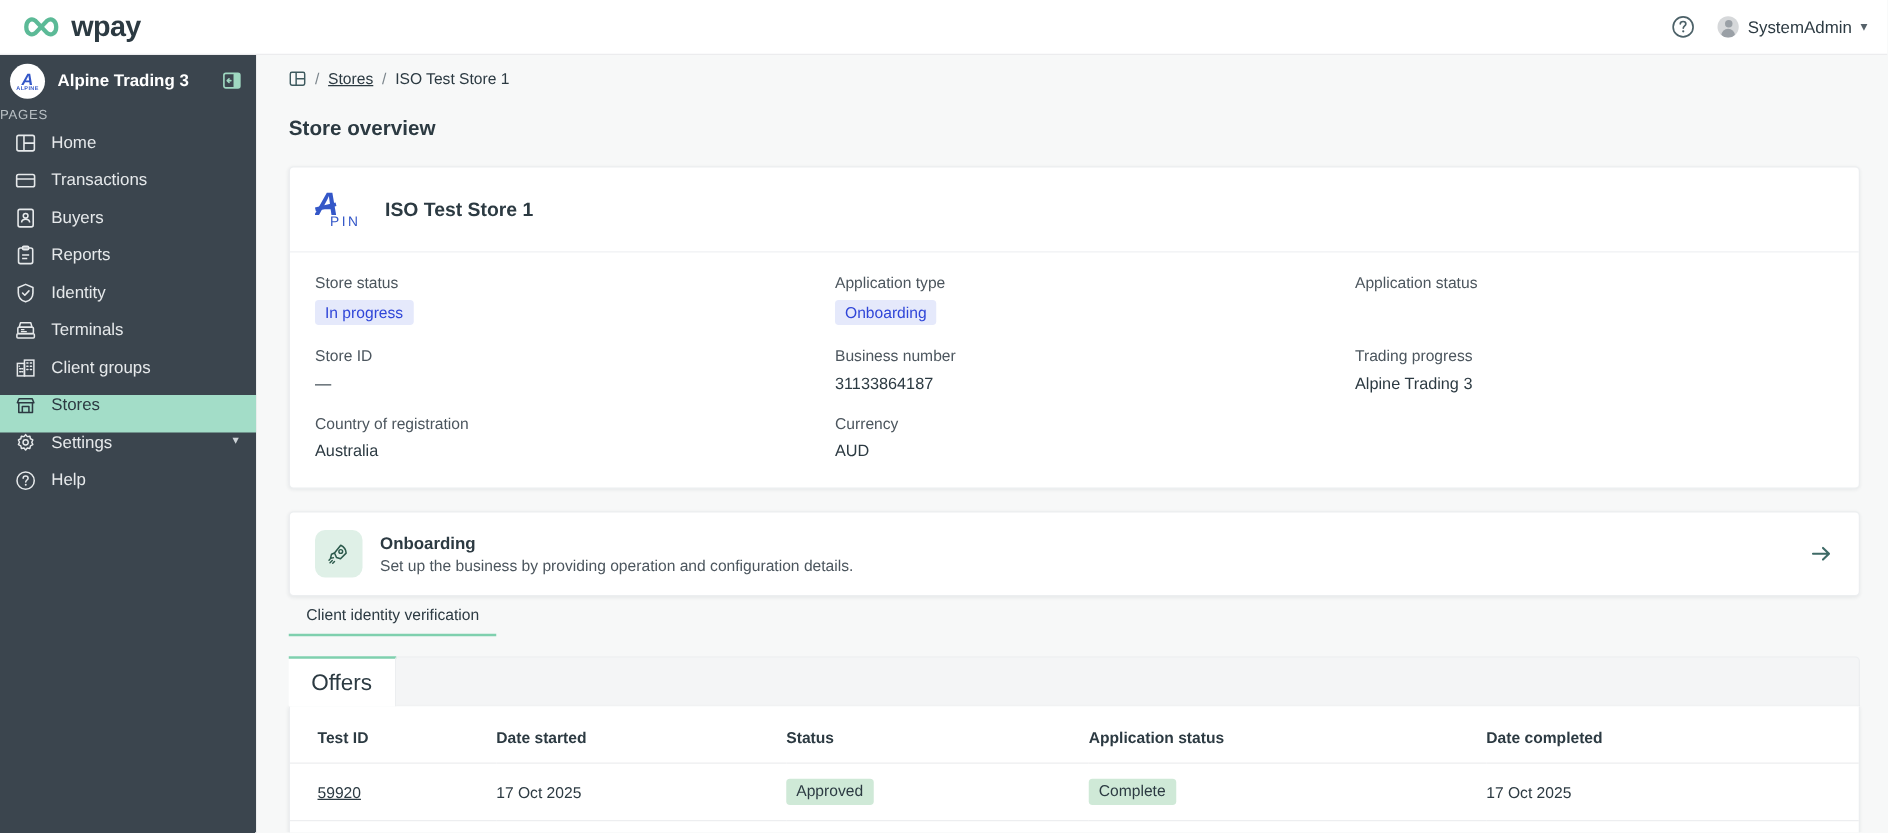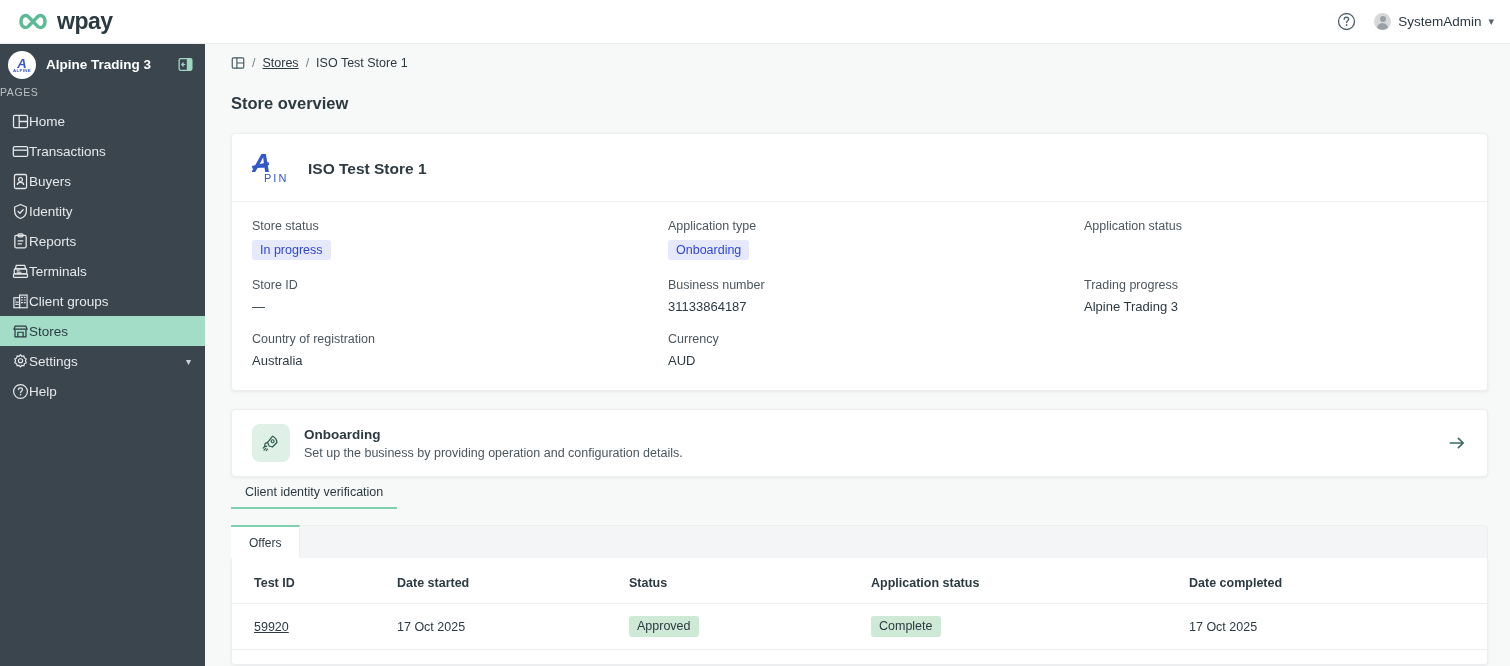--- a/index.html
+++ b/index.html
@@ -57,21 +57,21 @@
   .org-avatar .oa-a { font-size: 13px; font-weight: 700; color: #3457c8; font-style: italic; margin-top: 2px; }
   .org-avatar .oa-sub { font-size: 4.4px; font-weight: 700; color: #3457c8; letter-spacing: 0.3px; margin-top: -1px; }
   .org-name { font-size: 13.5px; color: #ffffff; font-weight: 600; flex: 1; }
   .collapse-btn { width: 15px; height: 15px; cursor: pointer; flex: 0 0 15px; }
 
   .pages-label {
     font-size: 10.5px; color: #b9c0c5; letter-spacing: 0.6px;
     padding: 0 0 0 0; margin: 1px 0 8px 0;
   }
   .nav-item {
-    display: flex; align-items: center; height: 30px; 
+    display: flex; align-items: flex-start; height: 30px; gap: 12px;
     padding-left: 12px; cursor: pointer; color: #e6e9eb;
     font-size: 13.5px; margin-bottom: 0;
   }
   .nav-list { display: flex; flex-direction: column; gap: 0; }
   .nav-item + .nav-item { margin-top: 0; }
   .nav-item .nav-ico { width: 17px; height: 17px; flex: 0 0 17px; display: block; }
   .nav-item.active { background: #a3ddc8; color: #2c3a42; }
   .nav-item.active .nav-ico { stroke: #2c3a42; }
   .nav-label { flex: 1; }
   .nav-chev { font-size: 10px; color: #cdd3d7; margin-right: 14px; }
@@ -162,21 +162,21 @@
     border-bottom: 2px solid #7fd0ae; cursor: pointer;
   }
 
   
   .offers-wrap { margin: 16px 22px 0 26px; }
   .offers-tabbar {
     display: flex; background: #f4f5f6; border-radius: 4px 4px 0 0;
     border: 1px solid #eceef0; border-bottom: none;
   }
   .offers-tab {
-    font-size: 12px; color: #2c3a42; padding: 9px 18px 8px 18px;
+    font-size: 18px; color: #2c3a42; padding: 9px 18px 8px 18px;
     background: #ffffff; border-top: 2px solid #7fd0ae;
     border-right: 1px solid #eceef0; cursor: pointer;
     margin: -1px 0 0 -1px;
   }
   .offers-body {
     background: #fff; border: 1px solid #eceef0; border-top: none;
     border-radius: 0 0 4px 4px; box-shadow: 0 1px 3px rgba(30,40,50,0.07);
     padding: 0 0 14px 0;
   }
   table.offers { width: 100%; border-collapse: collapse; }
@@ -259,33 +259,33 @@
         <svg class="nav-ico" viewBox="0 0 18 18">
           <rect x="2.6" y="1.6" width="12.8" height="14.8" rx="1.6" fill="none" stroke="#e6e9eb" stroke-width="1.35"></rect>
           <circle cx="9" cy="7" r="2" fill="none" stroke="#e6e9eb" stroke-width="1.3"></circle>
           <path d="M5.6 12.8 C5.6 10.9 7.1 10 9 10 C10.9 10 12.4 10.9 12.4 12.8" fill="none" stroke="#e6e9eb" stroke-width="1.3"></path>
         </svg>
         <span class="nav-label">Buyers</span>
       </div>
 
       <div class="nav-item">
         <svg class="nav-ico" viewBox="0 0 18 18">
-          <path d="M9 1.6 L15.2 4.2 L15.2 8.6 C15.2 12.4 12.6 15.3 9 16.4 C5.4 15.3 2.8 12.4 2.8 8.6 L2.8 4.2 Z" fill="none" stroke="#e6e9eb" stroke-width="1.35" stroke-linejoin="round"></path>
-          <path d="M6.4 8.9 L8.3 10.8 L11.8 7.1" fill="none" stroke="#e6e9eb" stroke-width="1.35" stroke-linecap="round" stroke-linejoin="round"></path>
-        </svg>
-        <span class="nav-label">Identity</span>
-      </div>
-
-      <div class="nav-item">
-        <svg class="nav-ico" viewBox="0 0 18 18">
           <rect x="3" y="2.6" width="12" height="13.2" rx="1.6" fill="none" stroke="#e6e9eb" stroke-width="1.35"></rect>
           <rect x="6.4" y="1" width="5.2" height="3" rx="1" fill="none" stroke="#e6e9eb" stroke-width="1.3"></rect>
           <path d="M6 8.4 L12 8.4 M6 11.4 L10.4 11.4" stroke="#e6e9eb" stroke-width="1.3"></path>
         </svg>
         <span class="nav-label">Reports</span>
+      </div>
+
+      <div class="nav-item">
+        <svg class="nav-ico" viewBox="0 0 18 18">
+          <path d="M9 1.6 L15.2 4.2 L15.2 8.6 C15.2 12.4 12.6 15.3 9 16.4 C5.4 15.3 2.8 12.4 2.8 8.6 L2.8 4.2 Z" fill="none" stroke="#e6e9eb" stroke-width="1.35" stroke-linejoin="round"></path>
+          <path d="M6.4 8.9 L8.3 10.8 L11.8 7.1" fill="none" stroke="#e6e9eb" stroke-width="1.35" stroke-linecap="round" stroke-linejoin="round"></path>
+        </svg>
+        <span class="nav-label">Identity</span>
       </div>
 
       <div class="nav-item">
         <svg class="nav-ico" viewBox="0 0 18 18">
           <path d="M4.6 2.4 L13.4 2.4 L14.4 6.2 L3.6 6.2 Z" fill="none" stroke="#e6e9eb" stroke-width="1.3" stroke-linejoin="round"></path>
           <rect x="2.4" y="6.2" width="13.2" height="5.2" rx="0.9" fill="none" stroke="#e6e9eb" stroke-width="1.3"></rect>
           <rect x="1.6" y="11.6" width="14.8" height="3.6" rx="0.9" fill="none" stroke="#e6e9eb" stroke-width="1.3"></rect>
           <path d="M5 8.2 L8 8.2 M5 9.8 L10 9.8" stroke="#e6e9eb" stroke-width="1.1"></path>
         </svg>
         <span class="nav-label">Terminals</span>

